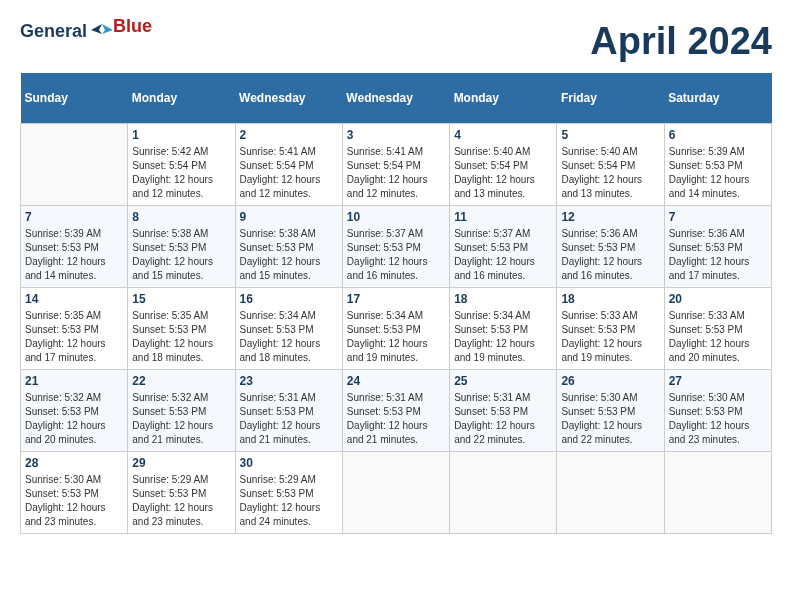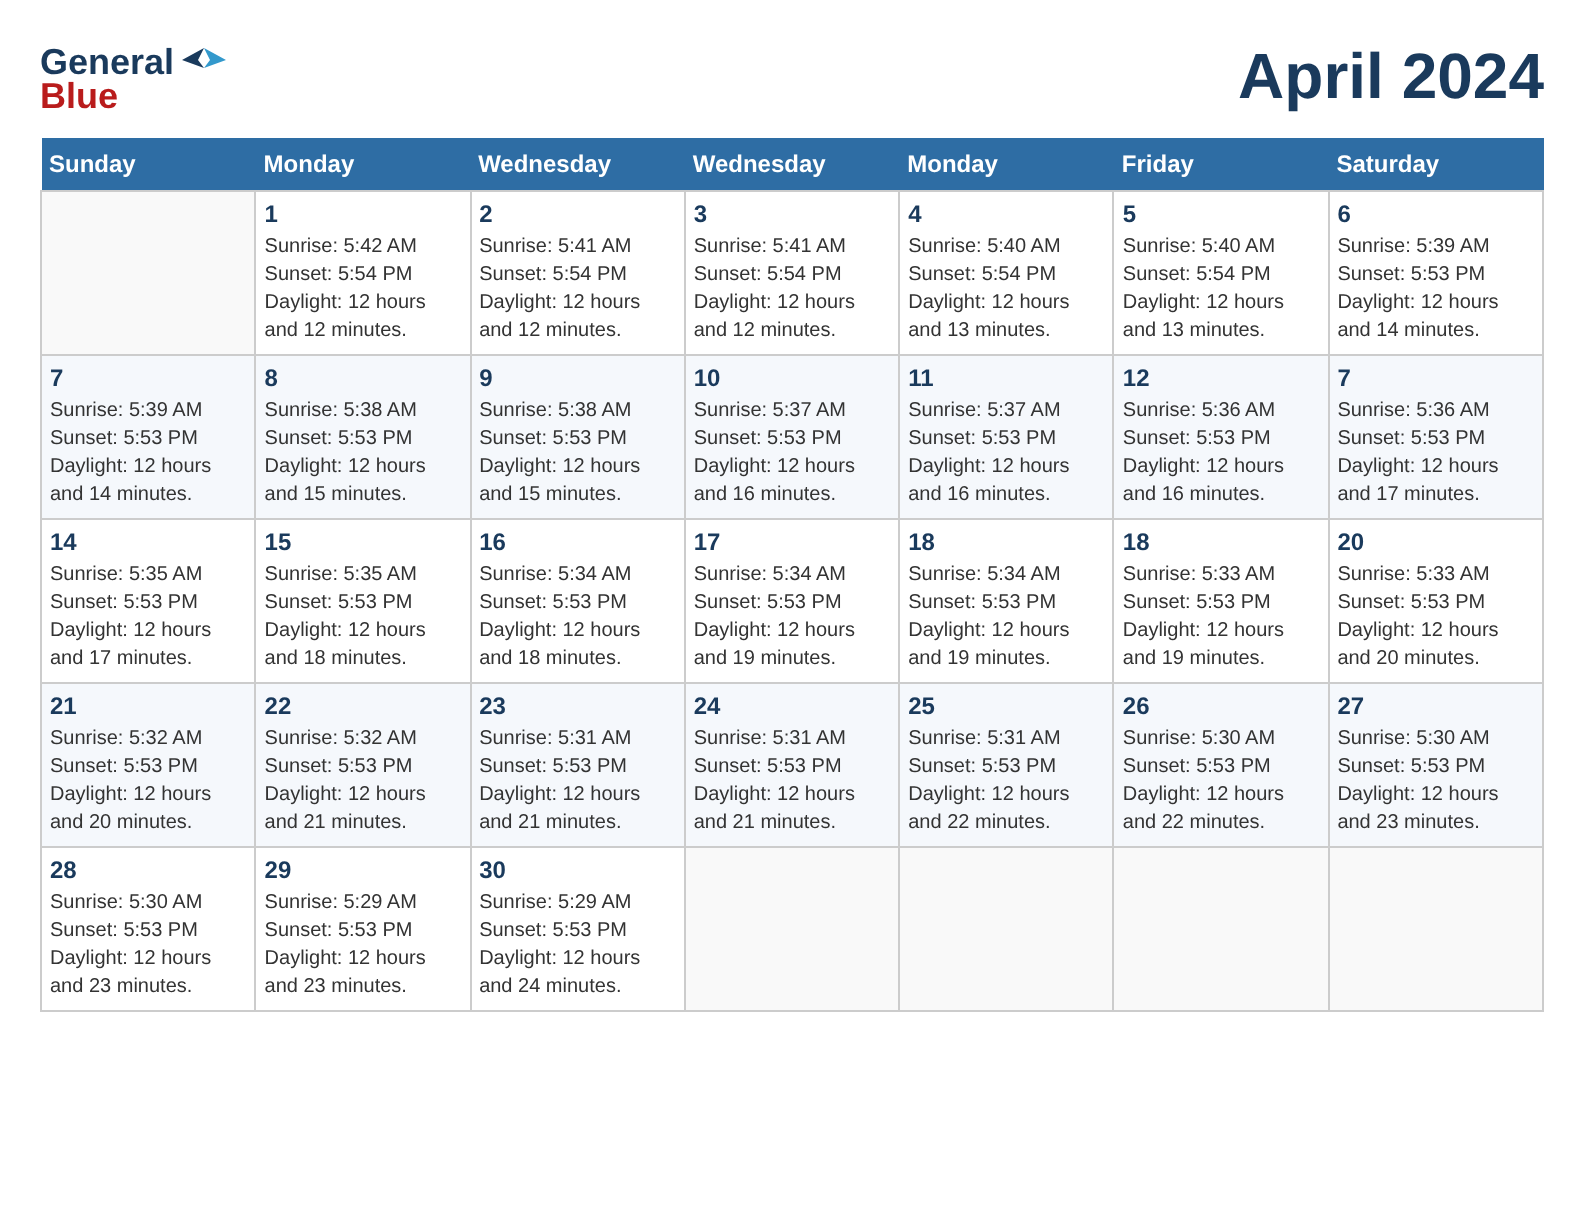--- a/index.html
+++ b/index.html
@@ -11,49 +11,49 @@
       padding: 20px;
     }
     .header {
       display: flex;
       justify-content: space-between;
       align-items: flex-start;
       margin-bottom: 10px;
     }
     .logo {
       display: flex;
-      flex-direction: column;
+      flex-direction: row;
       align-items: flex-start;
     }
     .logo-line {
       display: flex;
       align-items: center;
       gap: 2px;
     }
     .title-area {
       text-align: right;
     }
     .month-title {
-      font-size: 32px;
+      font-size: 38px;
       font-weight: bold;
       color: #1a3a5c;
     }
     .subtitle {
       font-size: 16px;
       color: #333;
     }
     table {
       width: 100%;
       border-collapse: collapse;
       font-size: 11px;
     }
     th {
       background-color: #2e6da4;
       color: #fff;
-      padding: 6px 4px;
+      padding: 18px 4px;
       text-align: left;
       font-size: 12px;
       font-weight: bold;
     }
     td {
       border: 1px solid #ccc;
       vertical-align: top;
       padding: 4px;
       height: 80px;
       width: calc(100% / 7);

